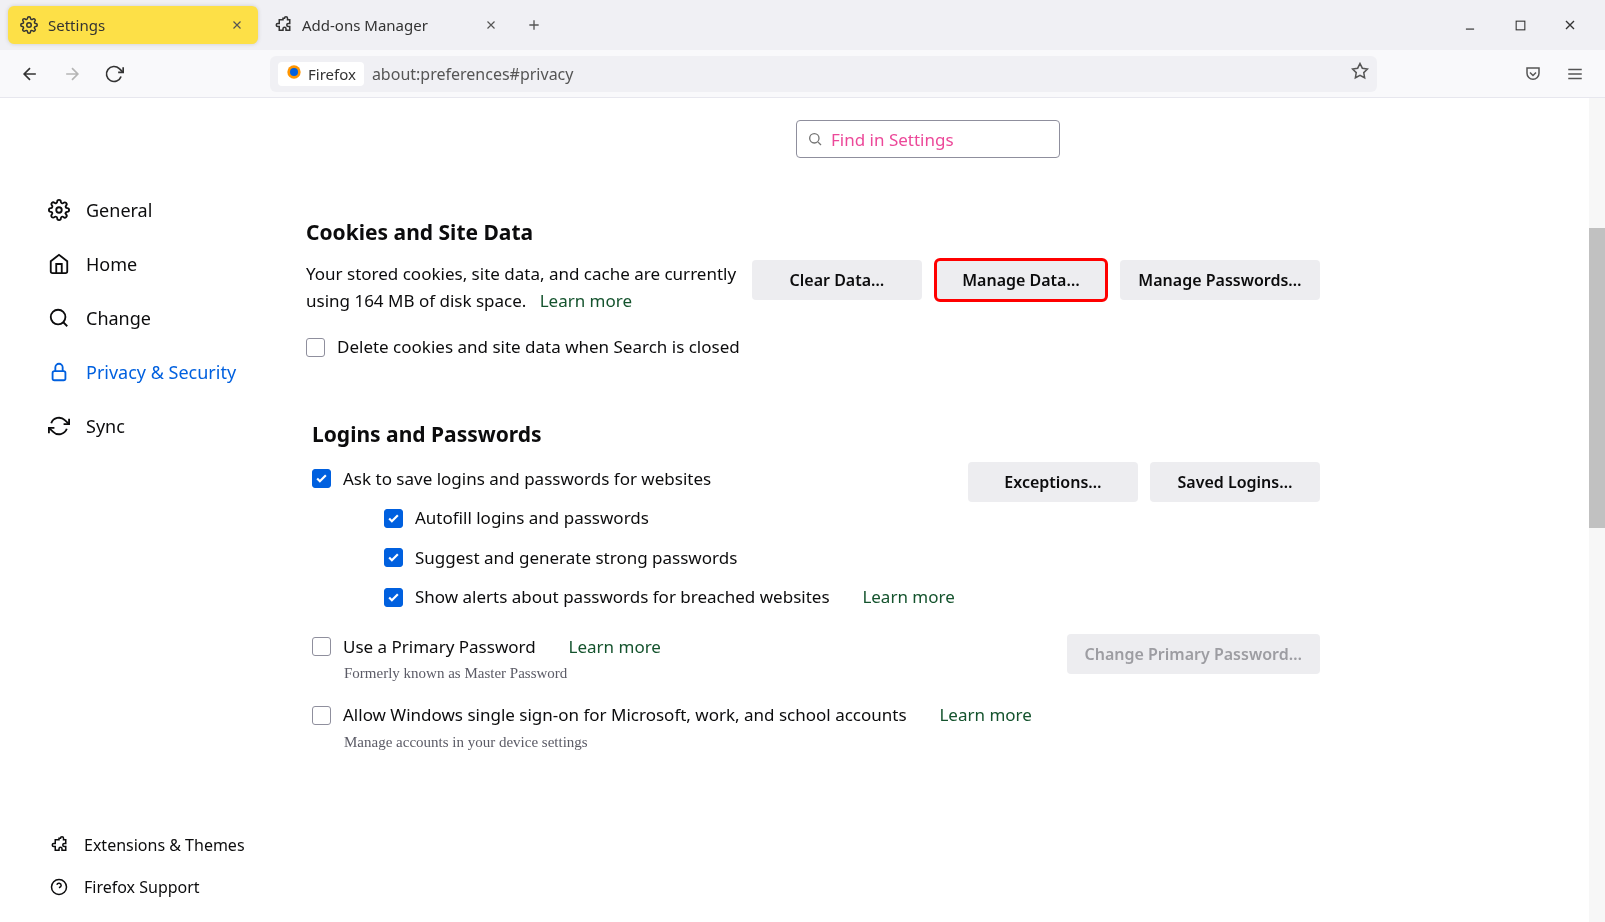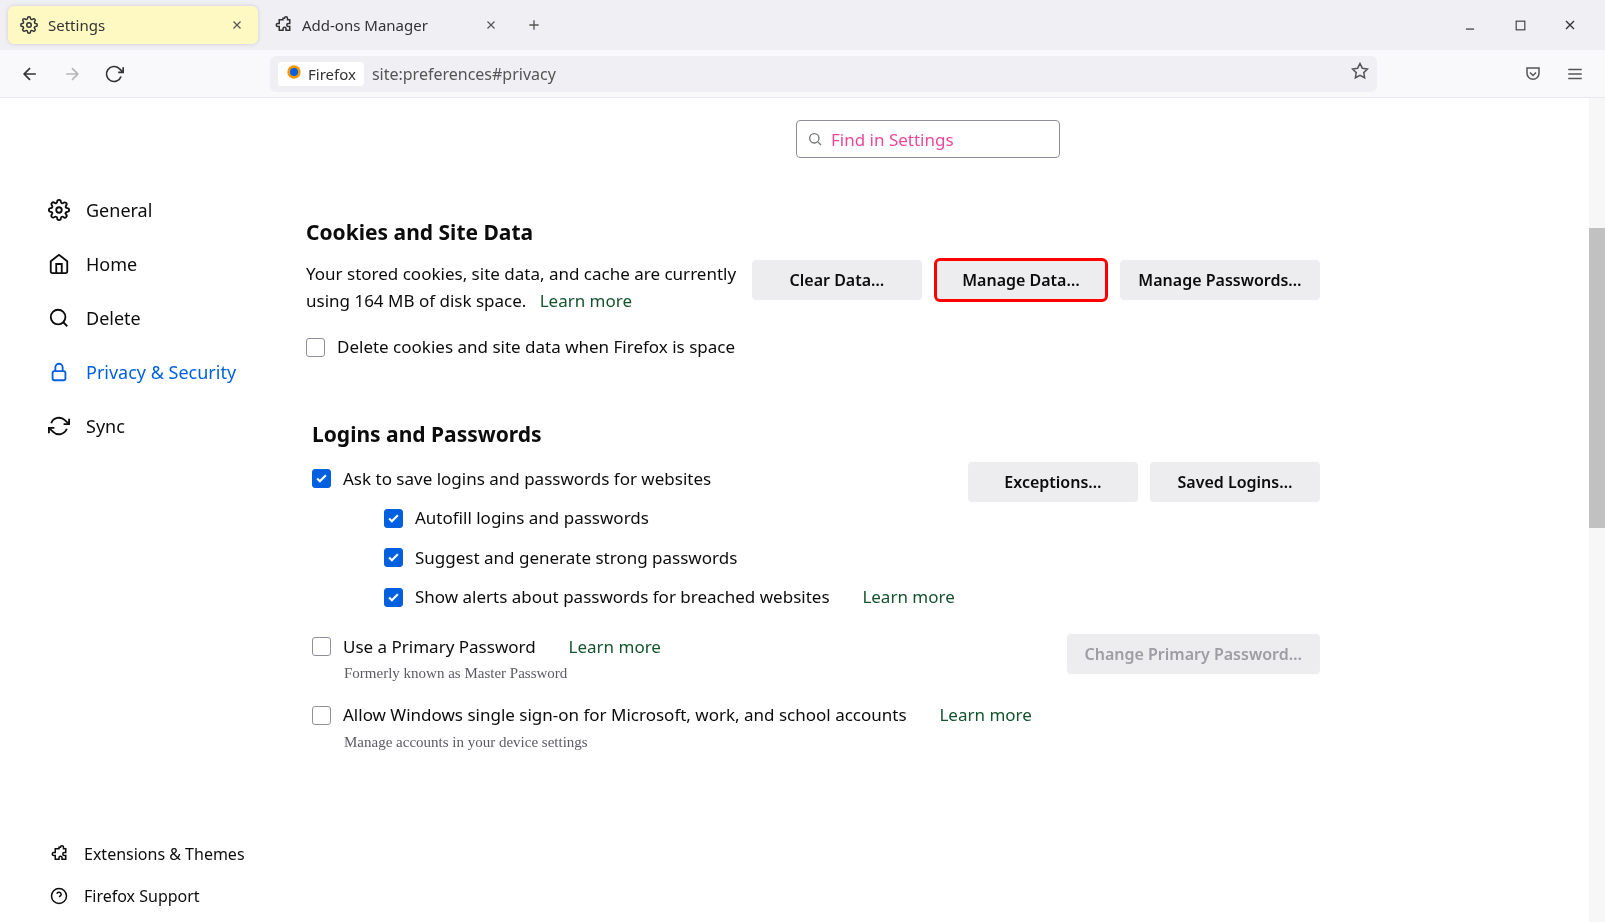--- a/index.html
+++ b/index.html
@@ -1,21 +1,21 @@
 <!DOCTYPE html>
 <html><head>
 <meta charset="utf-8">
 <style>
   * { box-sizing: border-box; margin: 0; padding: 0; font-family: "Segoe UI", system-ui, sans-serif; }
   body { width: 1605px; height: 922px; overflow: hidden; background: #fff; color: #0c0c0d; }
 
   
   .tabstrip { height: 50px; background: #f0f0f4; display: flex; align-items: center; padding: 0 8px; }
   .tab { height: 38px; display: flex; align-items: center; gap: 10px; padding: 0 12px; font-size: 15px; color: #333; border-radius: 6px; margin-right: 4px; min-width: 250px; position: relative; }
-  .tab.active { background: #fef9c3; box-shadow: 0 0 4px rgba(0,0,0,.15); }
+  .tab.active { background: #fde047; box-shadow: 0 0 4px rgba(0,0,0,.15); }
   .tab .fav { width: 18px; height: 18px; display: inline-flex; align-items: center; justify-content: center; }
   .tab .close { margin-left: auto; width: 18px; height: 18px; display: inline-flex; align-items: center; justify-content: center; color: #555;}
   .newtab { width: 36px; height: 36px; display:inline-flex;align-items:center;justify-content:center;border-radius:6px; color:#555;}
   .win-controls { margin-left: auto; display: flex; gap: 28px; padding-right: 16px; color: #333;}
   .win-controls span { width: 22px; height: 22px; display:inline-flex;align-items:center;justify-content:center; }
 
   
   .toolbar { height: 48px; background: #f9f9fb; display:flex; align-items:center; padding: 0 14px; gap: 10px; border-bottom: 1px solid #e7e7ee; justify-content: space-between;}
   .navbtn { width: 32px; height: 32px; display:inline-flex;align-items:center;justify-content:center;border-radius:6px;color:#555;}
   .navbtn.disabled { color:#b5b5b5; }
@@ -27,21 +27,21 @@
   
   .page { display:flex; height: calc(922px - 50px - 48px); position:relative; }
   .scrollbar { position:absolute; right:0; top:0; width:16px; height:100%; background:#f7f7f7;}
   .scrollthumb { position:absolute; right:0; top:130px; width:16px; height:300px; background:#c1c1c1; }
 
   
   .sidebar { width: 300px; padding-top: 95px; padding-left: 48px; display:flex; flex-direction:column; gap: 20px; font-size:18px; position:relative;}
   .sideitem { display:flex; align-items:center; gap:16px; height:34px; color:#0c0c0d; cursor:pointer;}
   .sideitem.active { color:#0060df; }
   .sideitem .ico { width:22px;height:22px; display:inline-flex;align-items:center;justify-content:center; }
-  .sidebar-footer { position:absolute; bottom: 12px; left:48px; display:flex; flex-direction:column; gap:14px; font-size:16px; }
+  .sidebar-footer { position:absolute; bottom: 21px; left:48px; display:flex; flex-direction:column; gap:14px; font-size:16px; }
   .sidebar-footer .sideitem { height:28px; gap:14px; }
 
   
   .content { flex:1; padding: 22px 40px 40px 6px; font-size:17px; position:relative; max-width: 1060px;}
   .searchrow { display:flex; justify-content:flex-start; padding-left:490px; margin-bottom: 60px;}
   .searchbox { width: 264px; height:38px; border:1px solid #8f8f9d; border-radius:4px; display:flex;align-items:center;gap:8px;padding:0 10px;color:#ec4899;font-size:17px;}
   h2 { font-size:21px; font-weight:700; margin-bottom: 14px; color:#0c0c0d;}
   .section { margin-bottom: 60px; }
   .row { display:flex; align-items:flex-start; }
   .desc { max-width: 540px; line-height:1.6; }
@@ -132,21 +132,21 @@
   <div class="urlbar">
     <span class="urlpill">
       <span>
         <svg viewBox="0 0 24 24" width="16" height="16">
             <circle cx="12" cy="12" r="10" fill="#ff9500"></circle>
             <circle cx="12" cy="12" r="6" fill="#0060df"></circle>
           </svg>
       </span>
       <span>Firefox</span>
     </span>
-    <span class="urltxt">site:preferences#privacy</span>
+    <span class="urltxt">about:preferences#privacy</span>
     <span class="star"><svg viewBox="0 0 24 24" width="18" height="18" stroke="#555" stroke-width="2" fill="none">
           <path d="M12 2l3.09 6.26L22 9.27l-5 4.87 1.18 6.88L12 17.77l-6.18 3.25L7 14.14 2 9.27l6.91-1.01L12 2z"></path>
         </svg></span>
   </div>
   <span class="navbtn">
       <svg viewBox="0 0 24 24" width="18" height="18" stroke="#555" stroke-width="2" fill="none">
         <path d="M4 4h16v7a8 8 0 0 1-16 0V4z"></path>
         <path d="M8 10l4 4 4-4"></path>
       </svg>
     </span>
@@ -178,21 +178,21 @@
         </span>
       <span>Home</span>
     </div>
     <div class="sideitem">
       <span class="ico">
           <svg viewBox="0 0 24 24" width="22" height="22" fill="none" stroke="currentColor" stroke-width="2">
             <circle cx="11" cy="11" r="8"></circle>
             <path d="M21 21l-4.35-4.35"></path>
           </svg>
         </span>
-      <span>Delete</span>
+      <span>Change</span>
     </div>
     <div class="sideitem active">
       <span class="ico">
           <svg viewBox="0 0 24 24" width="22" height="22" fill="none" stroke="currentColor" stroke-width="2">
             <rect x="5" y="11" width="14" height="10" rx="2"></rect>
             <path d="M8 11V7a4 4 0 0 1 8 0v4"></path>
           </svg>
         </span>
       <span>Privacy &amp; Security</span>
     </div>
@@ -249,21 +249,21 @@
           &nbsp;&nbsp;<a class="link">Learn more</a>
         </div>
         <div class="btncol">
           <button class="btn">Clear Data…</button>
           <button class="btn highlight">Manage Data…</button>
           <button class="btn" style="min-width:200px">Manage Passwords…</button>
         </div>
       </div>
       <label class="chk">
         <span class="box"></span>
-        <span>Delete cookies and site data when Firefox is space</span>
+        <span>Delete cookies and site data when Search is closed</span>
       </label>
     </div>
 
     <div class="section" style="margin-left:6px;">
       <h2>Logins and Passwords</h2>
 
       <div class="row">
         <div style="flex:1">
           <label class="chk checked" style="margin-top:4px">
             <span class="box">

